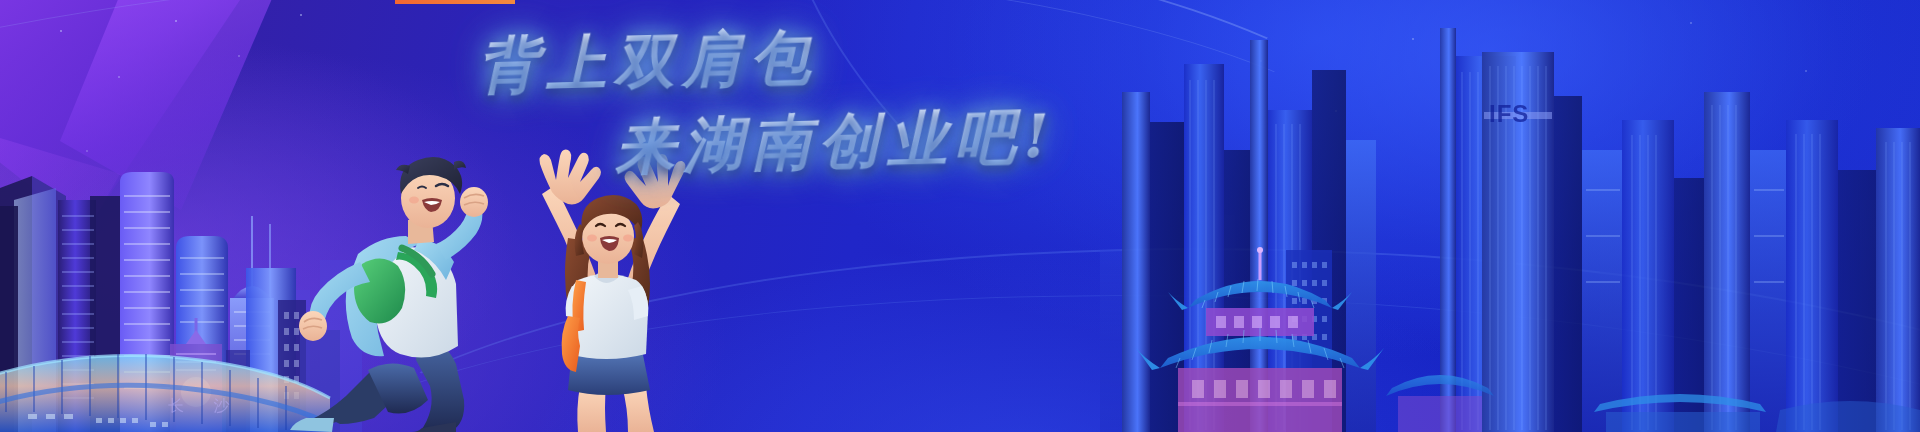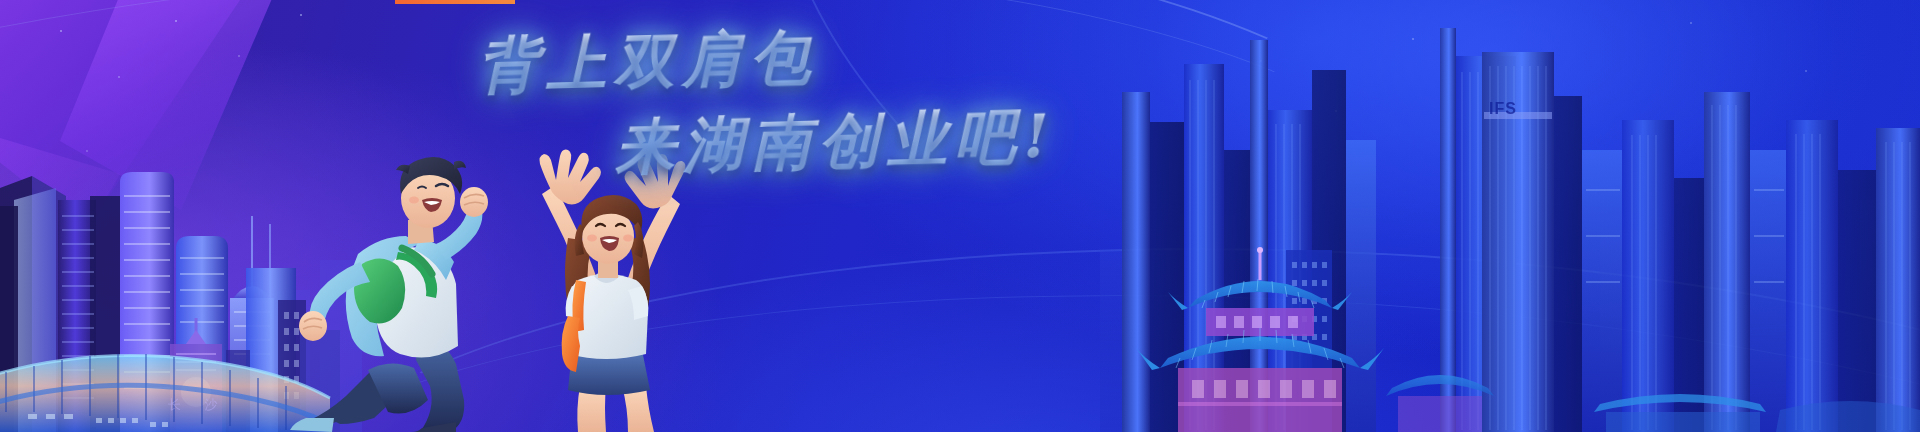--- a/index.html
+++ b/index.html
@@ -69,24 +69,24 @@
     font-weight:bold;font-style:italic;
     color:#eaf4ff;
     letter-spacing:8px;
     text-shadow:0 0 16px rgba(120,180,255,.75),0 3px 10px rgba(10,20,90,.7),0 0 40px rgba(90,150,255,.5);
     background:linear-gradient(180deg,#ffffff 0%,#e9f3ff 42%,#b9d8fb 78%,#9cc6f5 100%);
     -webkit-background-clip:text;background-clip:text;-webkit-text-fill-color:transparent;
     filter:drop-shadow(0 0 14px rgba(120,180,255,.55)) drop-shadow(0 2px 4px rgba(8,16,80,.55));
   }
   .hl1{left:478px;top:22px;font-size:60px;transform:rotate(-1.5deg);}
   .hl2{left:615px;top:102px;font-size:60px;transform:rotate(-1.5deg);}
-  .ifs-label{position:absolute;left:1489px;top:100px;font-size:16px;font-weight:bold;
+  .ifs-label{position:absolute;left:1489px;top:100px;font-size:24px;font-weight:bold;
     letter-spacing:1px;color:#11209a;opacity:.75;font-family:"Liberation Sans",sans-serif;}
-  .cs-label{position:absolute;left:168px;top:396px;font-size:13px;letter-spacing:10px;
-    color:rgba(190,180,255,.45);font-family:Liberation Sans, sans-serif;}
+  .cs-label{position:absolute;left:168px;top:396px;font-size:16px;letter-spacing:10px;
+    color:rgba(190,180,255,.45);font-family:Liberation Mono, monospace;}
 </style>
 </head>
 <body>
 
 <div class="banner">
 
   <div class="layer">
     <div class="glow-ml"></div>
     <div class="glow-tr"></div>
     <div class="glow-bc"></div>

